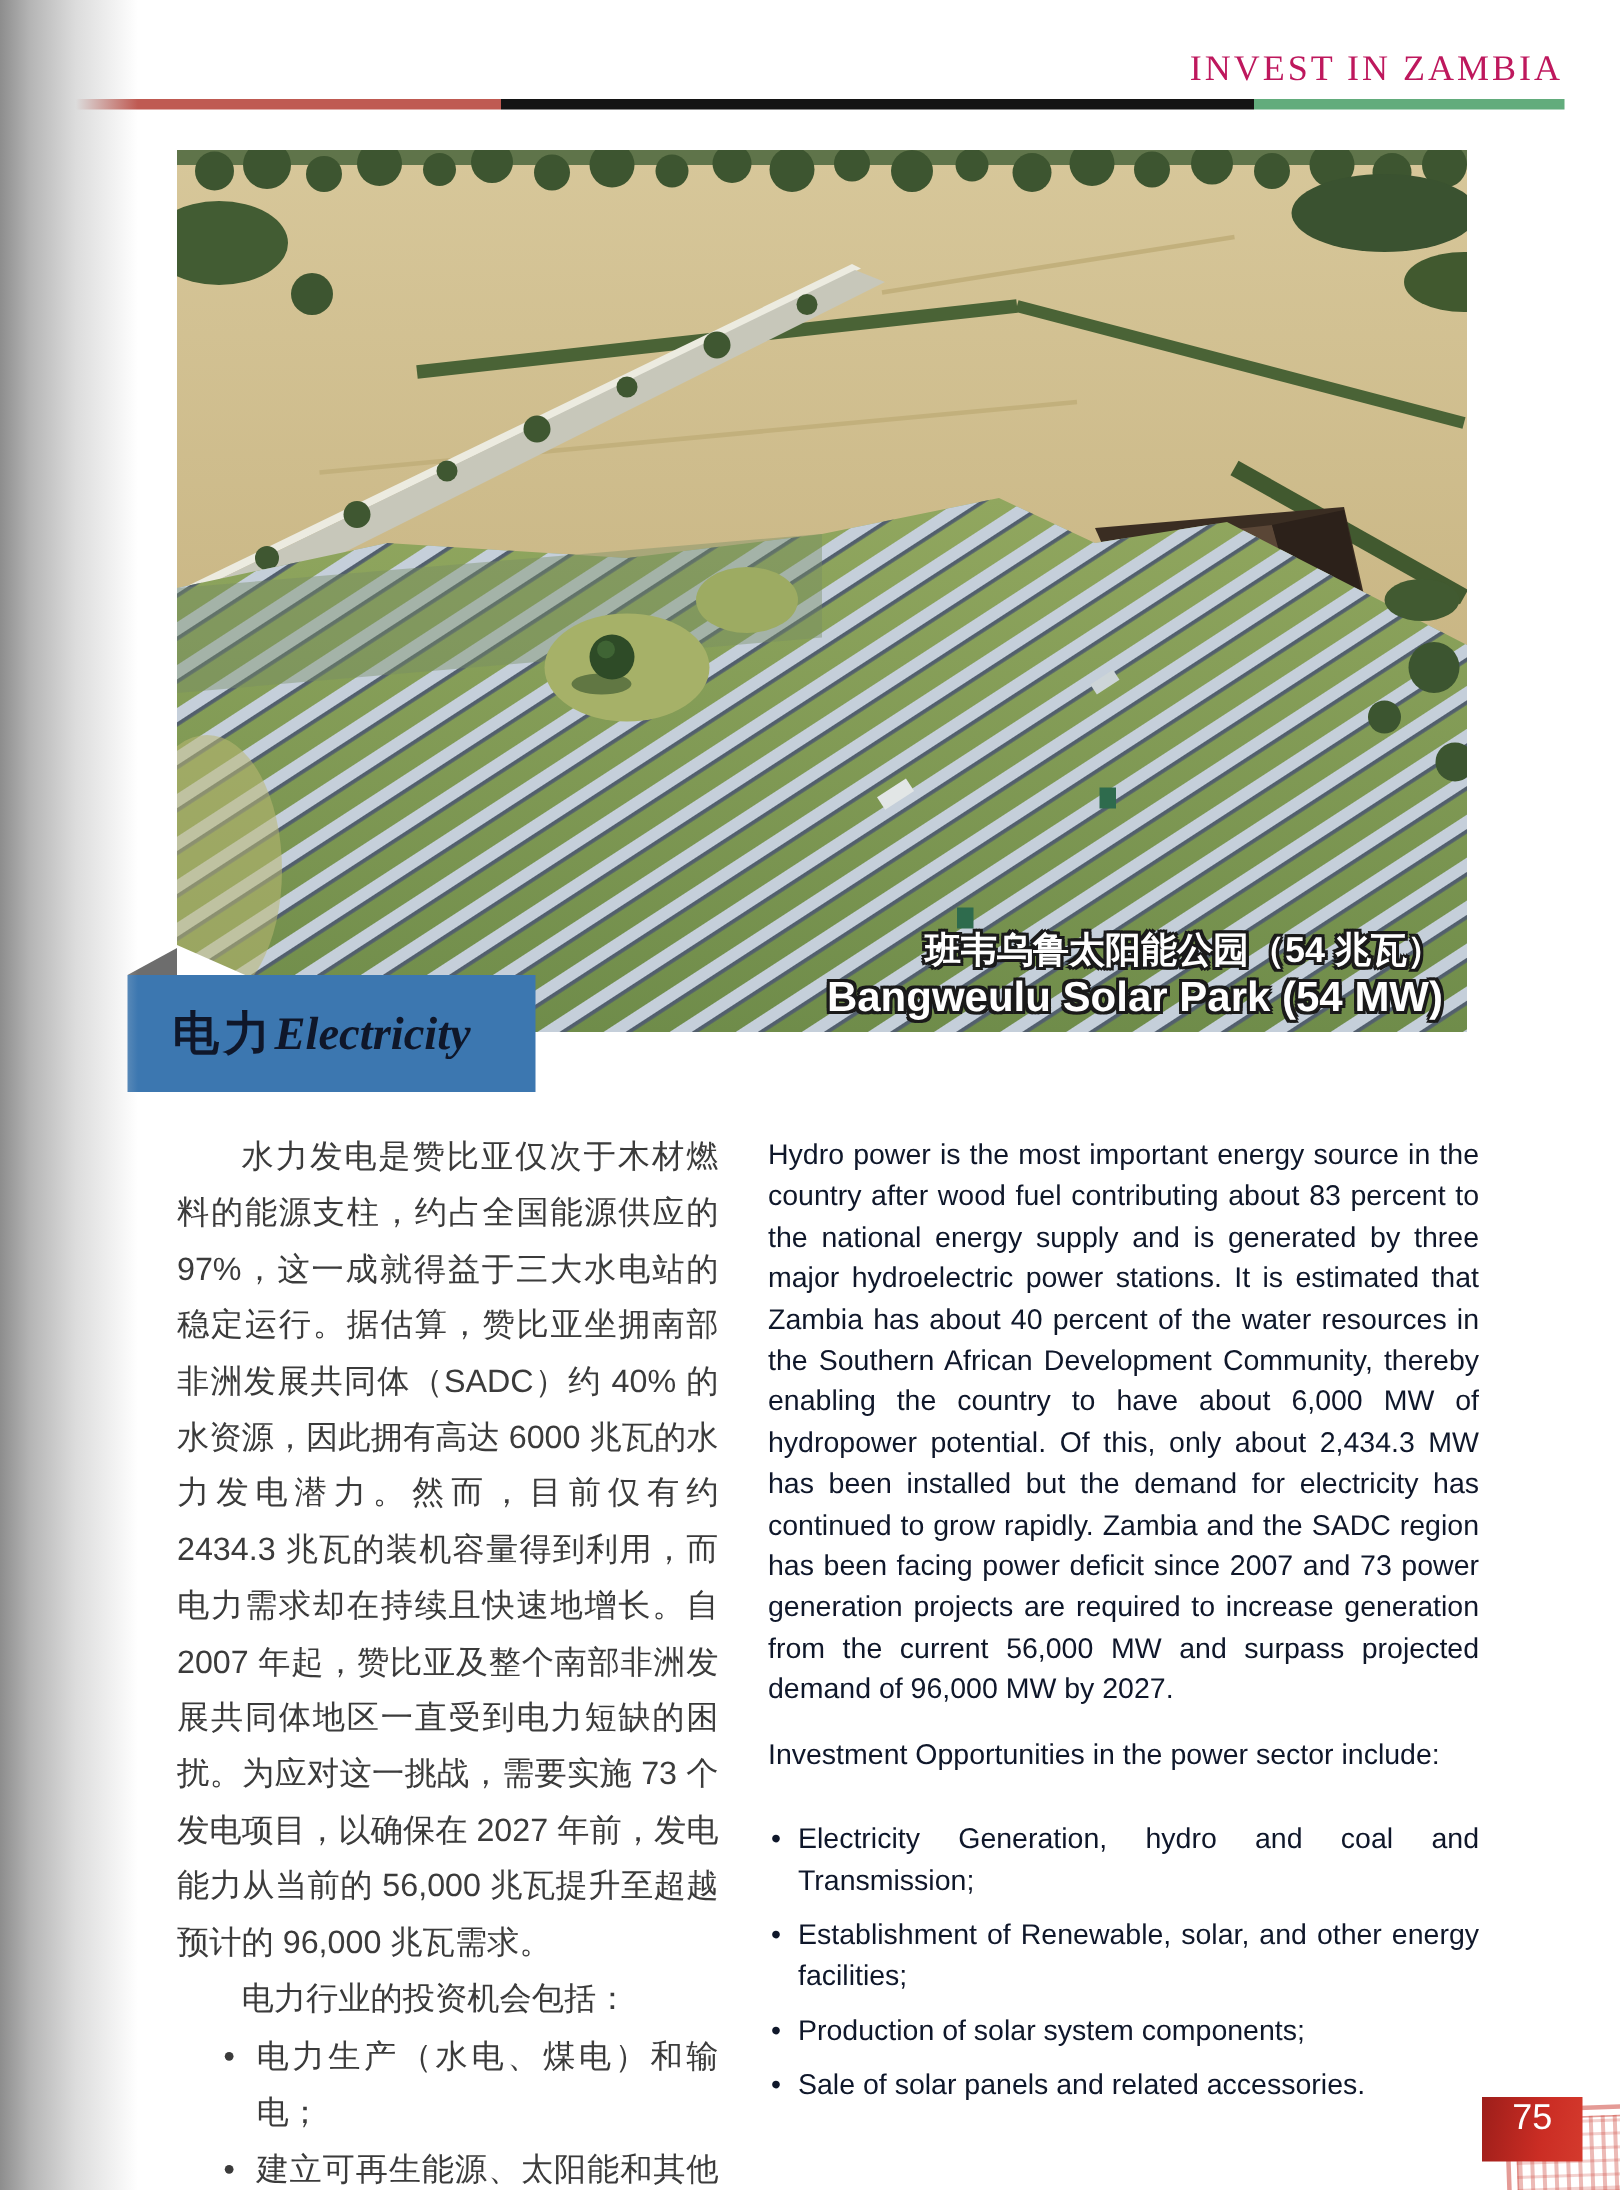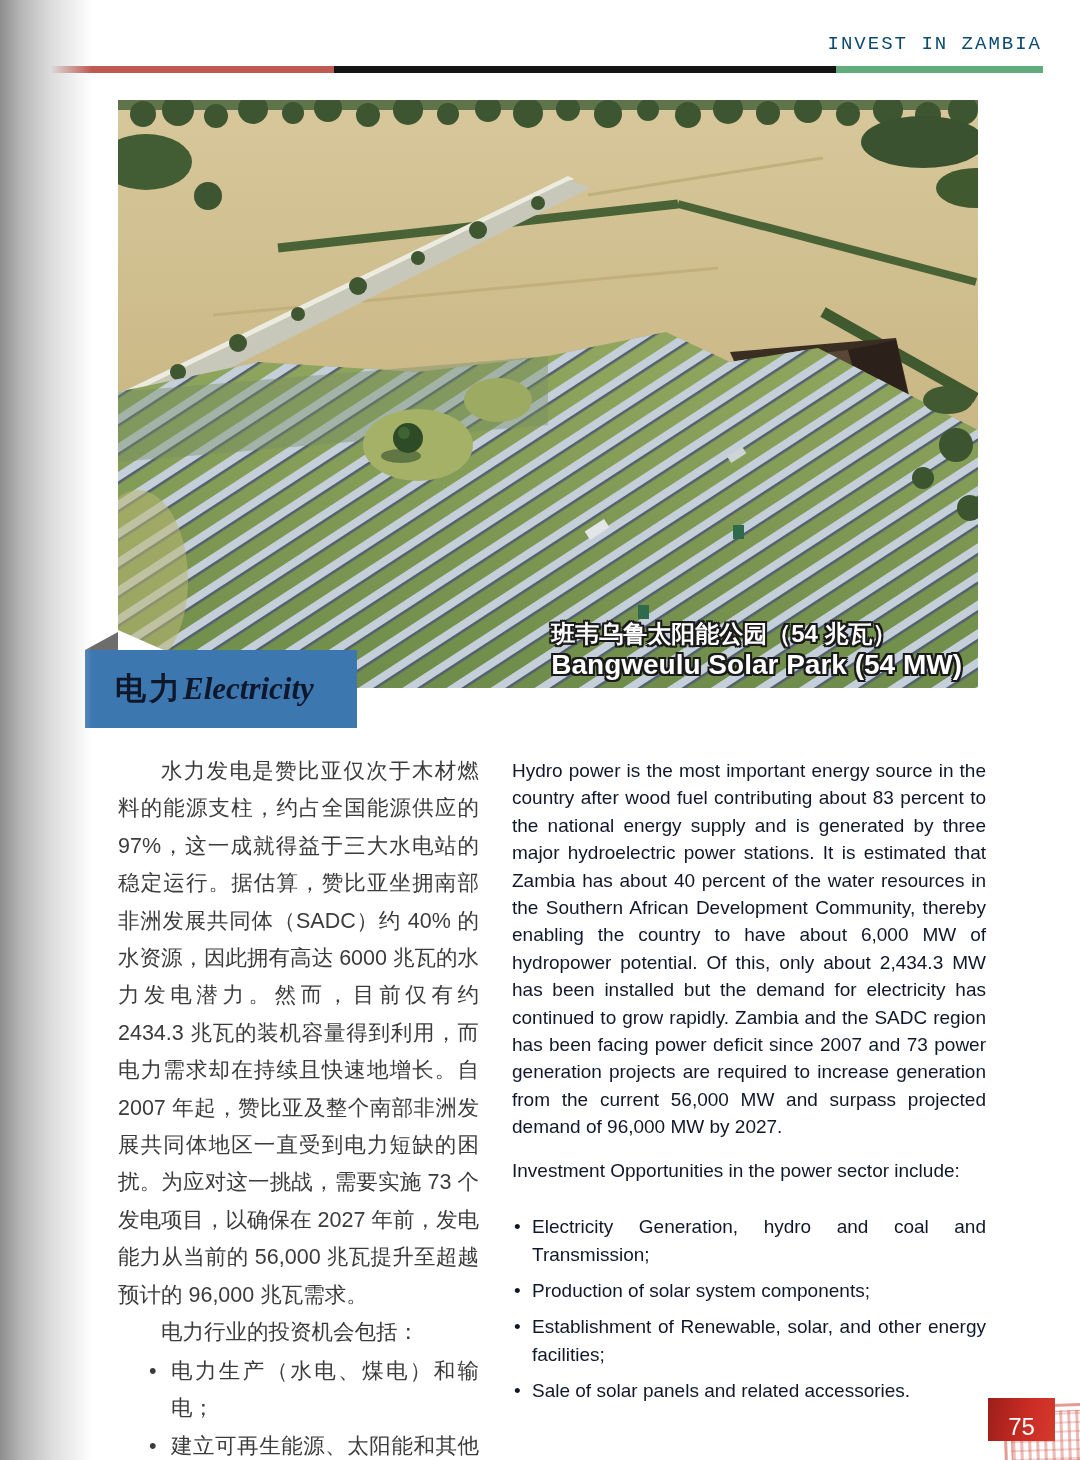--- a/index.html
+++ b/index.html
@@ -5,32 +5,32 @@
   html,body{margin:0;padding:0;}
   body{width:1080px;height:1460px;background:#ffffff;font-family:"Liberation Sans",sans-serif;}
   .page{position:relative;width:1080px;height:1460px;overflow:hidden;background:#fff;}
 
   
   .gutter{position:absolute;left:0;top:0;width:92px;height:100%;
     background:linear-gradient(to right,#8d8d8d 0%,#b5b5b5 22%,#dcdcdc 55%,rgba(255,255,255,0) 100%);
     z-index:6;pointer-events:none;}
 
   
-  .header-title{position:absolute;top:33px;right:38px;font-family:Liberation Mono, monospace;
-    font-size:19px;letter-spacing:2px;color:#0c4a6e;}
+  .header-title{position:absolute;top:33px;right:38px;font-family:Liberation Serif, serif;
+    font-size:24px;letter-spacing:2px;color:#be185d;}
   .rule{position:absolute;top:66px;left:0;height:7px;width:1043px;}
   .rule .seg{position:absolute;top:0;height:7px;}
   .seg-red{left:0;width:334px;background:#bf5a52;}
   .seg-black{left:334px;width:502px;background:#141414;}
   .seg-green{left:836px;width:207px;background:#62ac7c;}
 
   
   .photo{position:absolute;left:118px;top:100px;width:860px;height:588px;overflow:hidden;}
   .photo svg{display:block;width:860px;height:588px;}
-  .caption{position:absolute;right:16px;bottom:8px;text-align:left;color:#fff;font-weight:bold;}
+  .caption{position:absolute;right:16px;bottom:8px;text-align:right;color:#fff;font-weight:bold;}
   .caption .zh{font-size:24px;line-height:32px;}
   .caption .en{font-size:28px;line-height:30px;}
   .caption div{text-shadow:-2px -2px 0 #1a1a1a,2px -2px 0 #1a1a1a,-2px 2px 0 #1a1a1a,2px 2px 0 #1a1a1a,
     0 -2px 0 #1a1a1a,0 2px 0 #1a1a1a,-2px 0 0 #1a1a1a,2px 0 0 #1a1a1a;}
   .corner-curl{position:absolute;left:0;bottom:0;width:132px;height:58px;
     background:linear-gradient(135deg,#ffffff 30%,#e9e9e5 100%);
     clip-path:polygon(0 0,0 100%,100% 100%);}
 
   
   .ribbon{position:absolute;left:85px;top:650px;width:272px;height:78px;background:#3c77b0;
@@ -56,21 +56,21 @@
 
   
   .seal{position:absolute;left:1004px;top:1404px;width:84px;height:58px;transform:rotate(-2deg);
     border:3px solid rgba(206,73,63,.55);border-radius:5px;z-index:7;}
   .seal .inner{position:absolute;inset:4px;border:1px solid rgba(206,73,63,.4);
     background:
       repeating-linear-gradient(90deg,rgba(206,73,63,.38) 0 3px,rgba(0,0,0,0) 3px 8px),
       repeating-linear-gradient(0deg,rgba(206,73,63,.25) 0 2px,rgba(0,0,0,0) 2px 9px);}
   .pagenum{position:absolute;left:988px;top:1398px;width:67px;height:43px;z-index:8;
     background:linear-gradient(100deg,#9d1e1a,#cb2d24 60%,#d43a2d);
-    color:#fff;font-size:24px;display:flex;align-items:flex-end;justify-content:center;}
+    color:#fff;font-size:24px;display:flex;align-items:flex-start;justify-content:center;}
 </style>
 </head>
 <body>
 
 <div class="page">
 
   <div class="gutter"></div>
 
   <span class="header-title">INVEST IN ZAMBIA</span>
 
@@ -203,22 +203,22 @@
       <li><span>建立可再生能源、太阳能和其他能源设施；</span></li>
 
     </ul>
   </div>
 
   <div class="col col-en">
     <p>Hydro power is the most important energy source in the country after wood fuel contributing about 83 percent to the national energy supply and is generated by three major hydroelectric power stations. It is estimated that Zambia has about 40 percent of the water resources in the Southern African Development Community, thereby enabling the country to have about 6,000 MW of hydropower potential. Of this, only about 2,434.3 MW has been installed but the demand for electricity has continued to grow rapidly. Zambia and the SADC region has been facing power deficit since 2007 and 73 power generation projects are required to increase generation from the current 56,000 MW and surpass projected demand of 96,000 MW by 2027.</p>
     <p class="en-intro">Investment Opportunities in the power sector include:</p>
     <ul>
       <li><span>Electricity Generation, hydro and coal and Transmission;</span></li>
+      <li><span>Establishment of Renewable, solar, and other energy facilities;</span></li>
       <li><span>Production of solar system components;</span></li>
-      <li><span>Establishment of Renewable, solar, and other energy facilities;</span></li>
       <li><span>Sale of solar panels and related accessories.</span></li>
     </ul>
   </div>
 
   <div class="seal">
       <div class="inner"></div>
     </div>
   <div class="pagenum">
     <span>75</span>
   </div>

